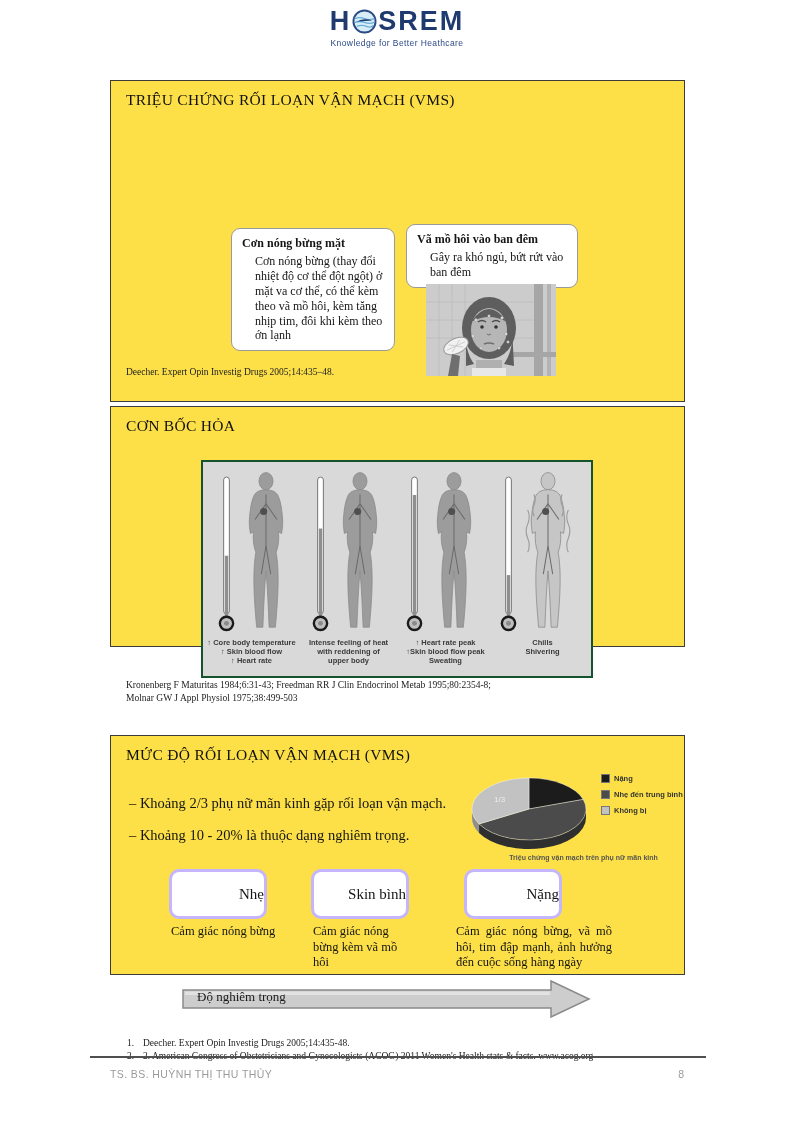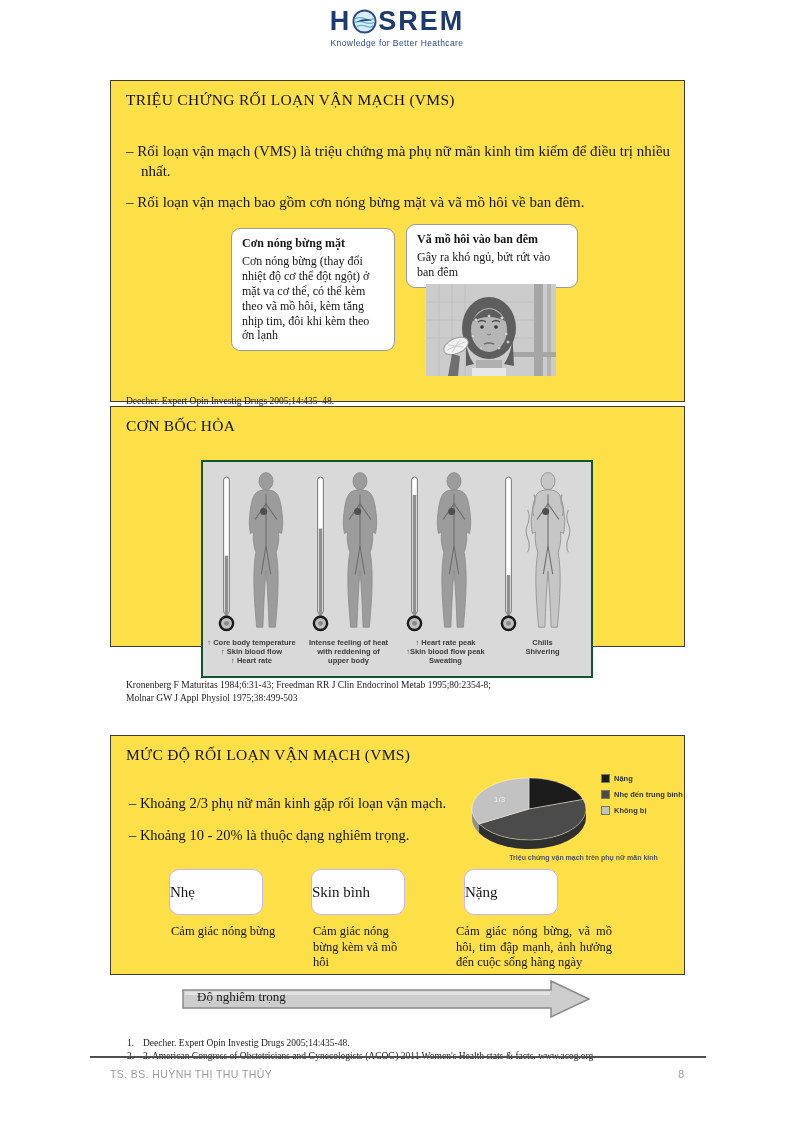--- a/index.html
+++ b/index.html
@@ -21,26 +21,26 @@
   .s3{top:735px;height:240px;}
   .slide-title{position:absolute;left:15px;top:10px;font-size:15.5px;letter-spacing:.3px;color:#111;}
 
   
   .b-list{position:absolute;left:15px;top:60px;width:550px;font-size:15px;line-height:1.35;}
   .b-item{padding-left:15px;text-indent:-15px;margin-bottom:10px;}
   .b-item::before{content:"– ";}
   .info-box{position:absolute;border:1px solid #9a9a9a;border-radius:9px;background:#fff;
             padding:7px 10px;box-sizing:border-box;}
   .ib-title{font-weight:700;font-size:12px;margin-bottom:3px;}
-  .ib-body{font-size:12px;line-height:1.24;}
+  .ib-body{font-size:12px;line-height:1.24;margin-left:13px;}
   .box-hf{left:120px;top:147px;width:164px;min-height:110px;}
   .box-ns{left:295px;top:143px;width:172px;min-height:54px;}
   .woman-img{position:absolute;left:315px;top:203px;width:130px;height:92px;}
   .cite{position:absolute;left:15px;font-size:9.5px;color:#222;}
-  .s1 .cite{top:315px;}
+  .s1 .cite{top:286px;}
   .s2 .cite{top:272px;line-height:1.35;white-space:pre-line;}
 
   
   .fig{position:absolute;left:90px;top:53px;width:392px;height:218px;background:#d9d9d9;
        border:2px solid #14532d;box-sizing:border-box;}
   .fig-cols{display:flex;height:168px;padding:5px 6px 0 6px;box-sizing:content-box;}
   .fig-col{flex:1;display:flex;align-items:flex-end;justify-content:center;gap:1px;position:relative;}
   .thermo{width:19px;height:162px;}
   .bodyfig{width:58px;height:164px;color:#9c9c9c;}
   .bodyfig.chills{color:#c6c6c6;}
@@ -52,22 +52,22 @@
   .b-list3{position:absolute;left:18px;top:58px;width:335px;font-size:14.5px;line-height:1.35;}
   .b-list3 .b-item{margin-bottom:12px;padding-left:18px;text-indent:-18px;}
   .pie-block{position:absolute;left:345px;top:28px;width:230px;height:110px;}
   #pie-svg{position:absolute;left:0;top:0;}
   .pie-legend{position:absolute;left:145px;top:10px;font-family:"Liberation Sans",sans-serif;
               font-size:7.5px;font-weight:700;color:#333;}
   .legend-row{display:flex;align-items:center;margin-bottom:7px;}
   .legend-swatch{width:7px;height:7px;margin-right:4px;border:0.5px solid #777;flex:none;}
   .pie-caption{position:absolute;left:25px;top:90px;width:205px;text-align:center;
                font-family:"Liberation Sans",sans-serif;font-size:7px;font-weight:700;color:#555;}
-  .sev{position:absolute;top:133px;width:92px;height:44px;border:1px solid #c4b5fd;border-radius:10px;
-       background:#fff;display:flex;align-items:center;justify-content:flex-start;font-size:15px;}
+  .sev{position:absolute;top:133px;width:92px;height:44px;border:3px solid #c4b5fd;border-radius:10px;
+       background:#fff;display:flex;align-items:center;justify-content:flex-end;font-size:15px;}
   .sev1{left:58px;} .sev2{left:200px;} .sev3{left:353px;}
   .sdesc{position:absolute;top:188px;font-size:12.5px;line-height:1.25;}
   .sd1{left:60px;width:108px;} .sd2{left:202px;width:100px;} .sd3{left:345px;width:156px;text-align:justify;}
   .arrow-wrap{position:absolute;left:70px;top:242px;width:412px;height:42px;}
   .arrow-label{position:absolute;left:16px;top:11px;width:370px;text-align:left;font-size:13px;color:#1a1a1a;}
   .cites3{position:absolute;left:12px;top:285px;font-size:9.5px;line-height:1.35;color:#222;margin-top:16px;}
   .cites3 .num{display:inline-block;width:16px;margin-left:4px;}
 
   
   .footer-line{position:absolute;left:90px;top:1056px;width:616px;border-top:2px solid #4f4f4f;}
@@ -109,24 +109,20 @@
         <path d="M5,13 Q13,9 21,12 Q14,12.5 5,13 Z" fill="#1e3a6e"></path>
       </svg>
       <span>SREM</span>
     </div>
     <div class="logo-tagline">Knowledge for Better Heathcare</div>
   </header>
 
   <section class="slide s1">
     <div class="slide-title">TRIỆU CHỨNG RỐI LOẠN VẬN MẠCH (VMS)</div>
 
-    <div class="b-list">
-      <div class="b-item">Rối loạn vận mạch (VMS) là triệu chứng mà phụ nữ mãn kinh tìm kiếm để điều trị nhiều nhất.</div>
-      <div class="b-item">Rối loạn vận mạch bao gồm cơn nóng bừng mặt và vã mồ hôi về ban đêm.</div>
-    </div>
 
     <div class="info-box box-hf">
       <div class="ib-title">Cơn nóng bừng mặt</div>
       <div class="ib-body">Cơn nóng bừng (thay đổi nhiệt độ cơ thể đột ngột) ở mặt va cơ thể, có thể kèm theo vã mồ hôi, kèm tăng nhịp tim, đôi khi kèm theo ớn lạnh</div>
     </div>
 
     <div class="info-box box-ns">
       <div class="ib-title">Vã mồ hôi vào ban đêm</div>
       <div class="ib-body">Gây ra khó ngủ, bứt rứt vào ban đêm</div>
     </div>

